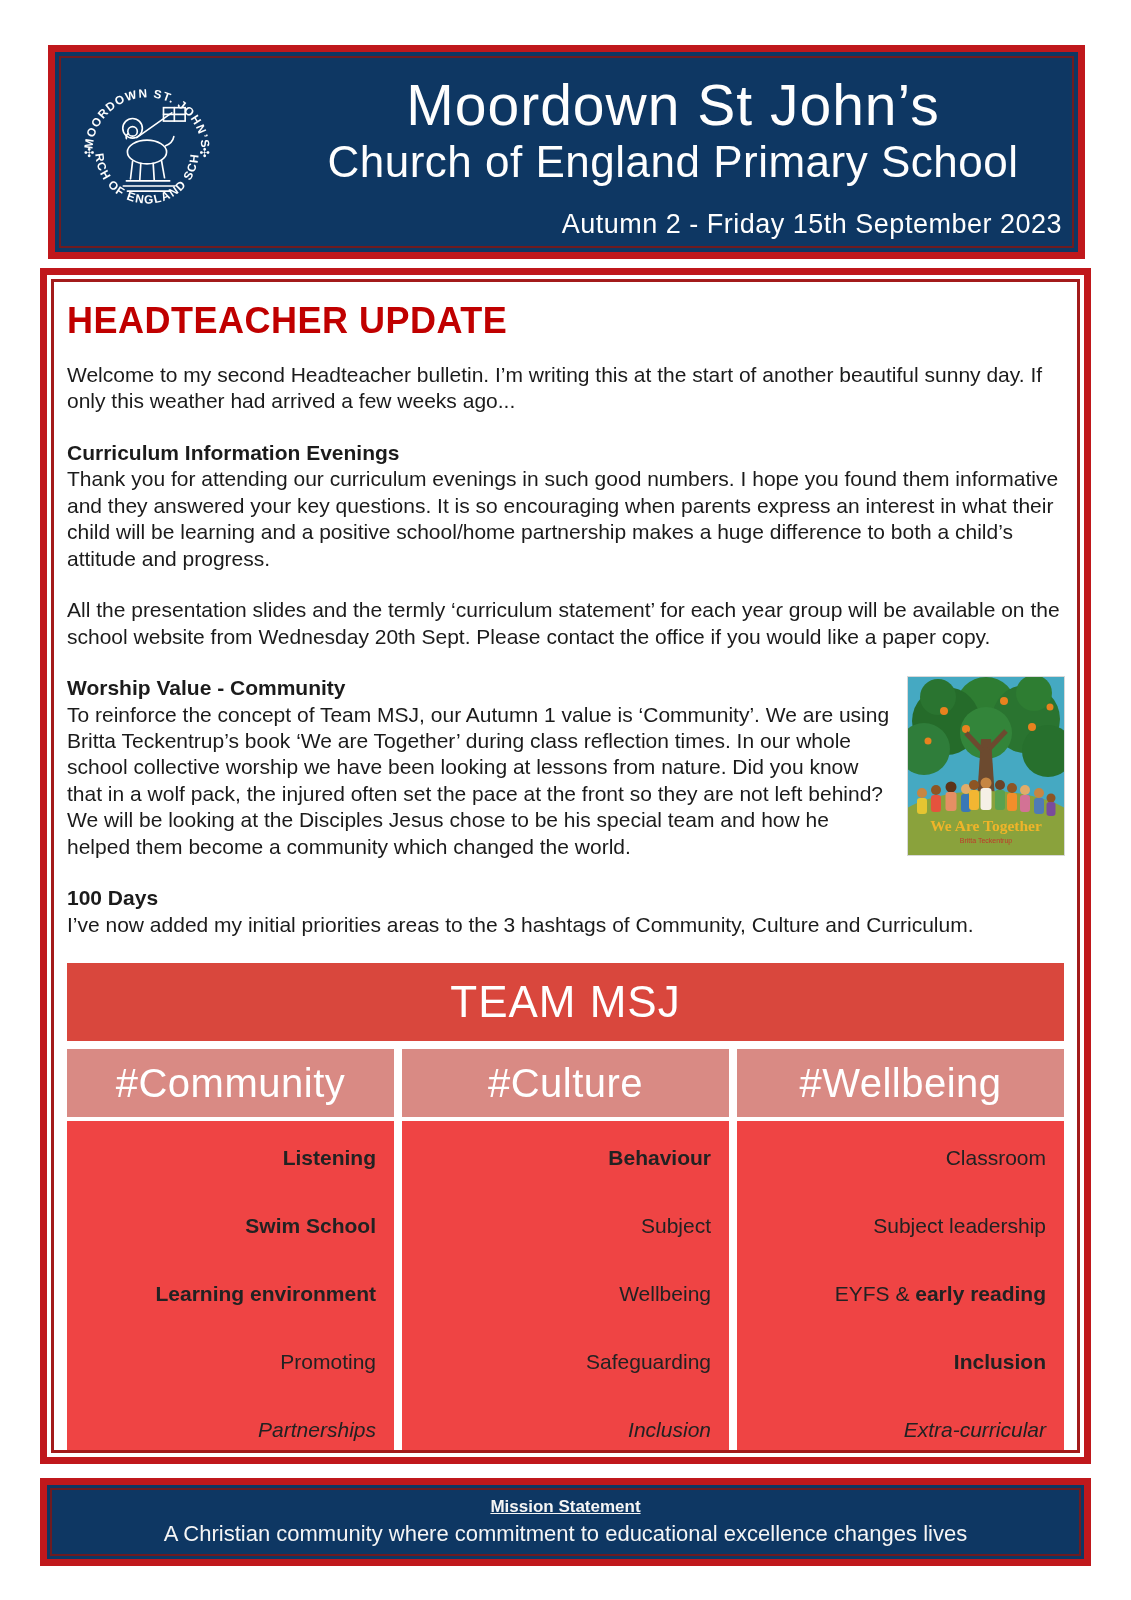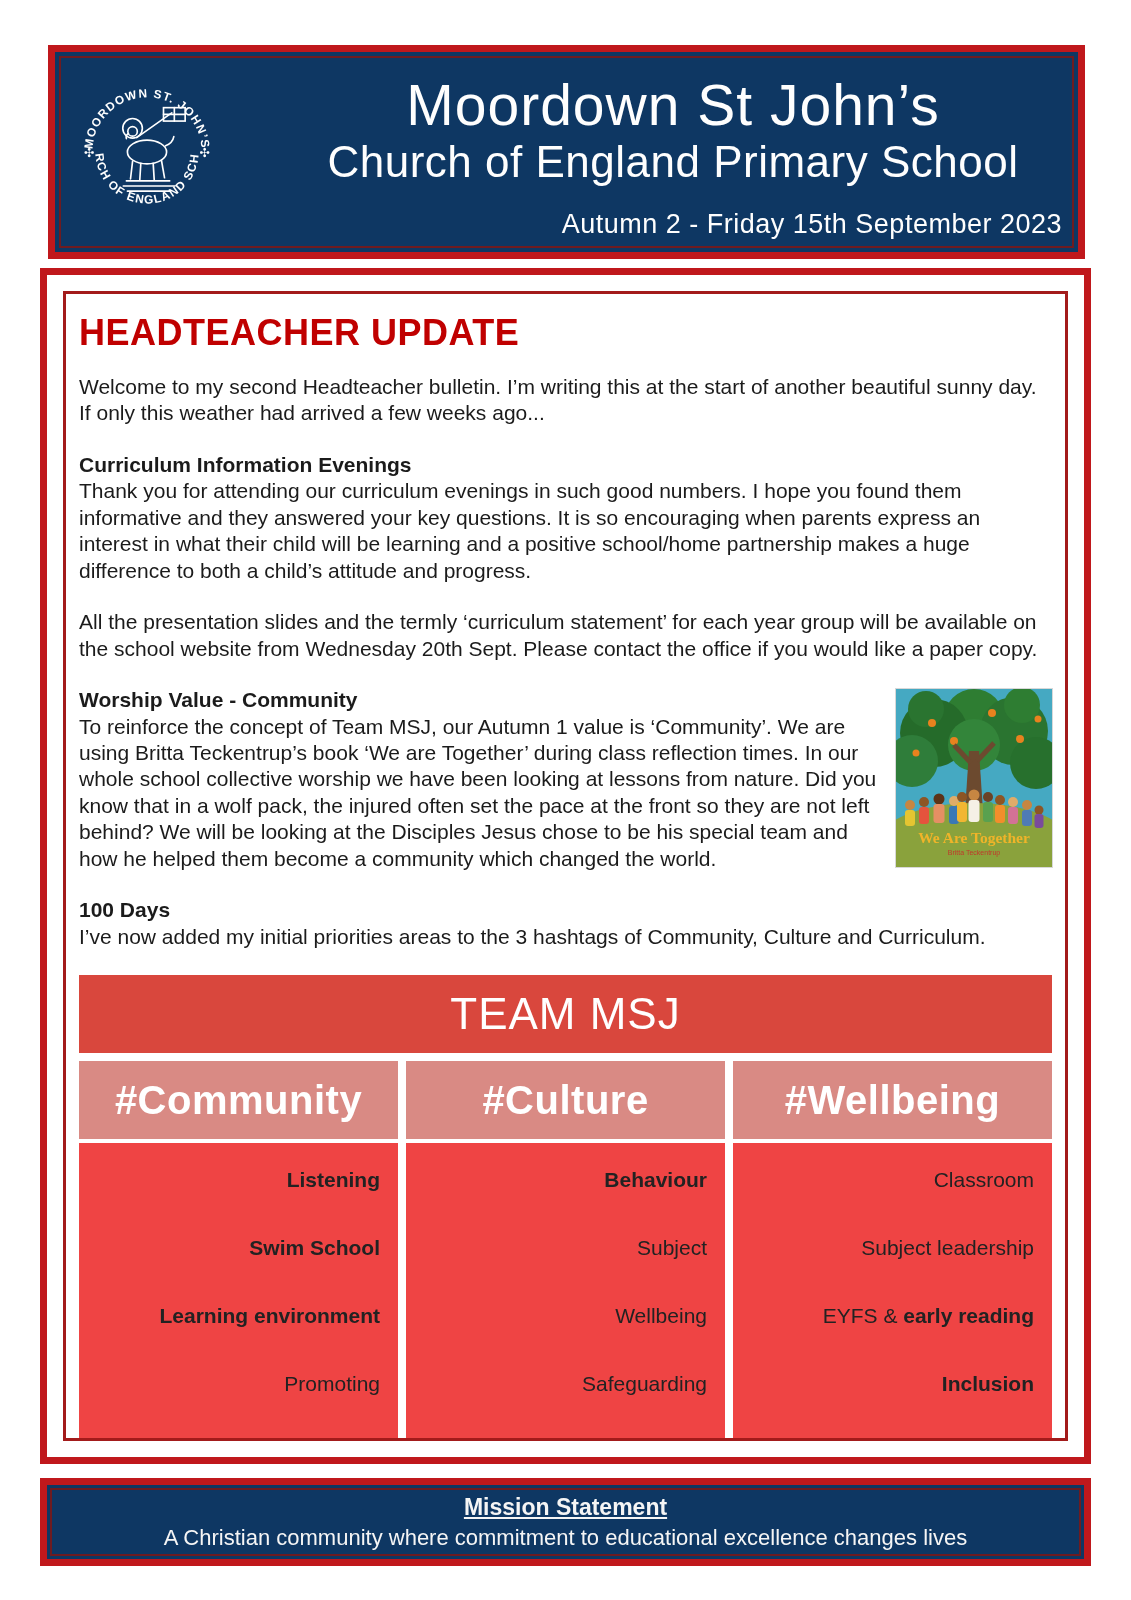--- a/index.html
+++ b/index.html
@@ -12,52 +12,52 @@
     background:#0e3763; border:7px solid #c0181c; }
   .header-line { position:absolute; inset:4px; border:2px solid #6e1b20; pointer-events:none; }
   .logo-wrap { position:absolute; left:26px; top:34px; width:132px; height:132px; }
   .titles { position:absolute; left:212px; top:22px; width:812px; text-align:center; color:#fefefe; }
   .title-1 { font-size:57px; line-height:1.12; font-weight:400; letter-spacing:1px; }
   .title-2 { font-size:44px; line-height:1.1; font-weight:400; letter-spacing:0.5px; }
   .issue-date { position:absolute; right:16px; bottom:12px; color:#fefefe; font-size:27px; letter-spacing:0.5px; }
 
   
   .main-box { position:absolute; left:40px; top:268px; width:1051px; height:1196px;
-    border:7px solid #c0181c; background:#fff; padding:16px; }
+    border:7px solid #c0181c; background:#fff; padding:4px; }
   .main-inner { width:100%; height:100%; border:3px solid #a31b1b; padding:10px 13px 0; overflow:hidden; }
 
   .article-title { color:#c00000; font-size:36px; font-weight:bold; margin:8px 0 20px; letter-spacing:0.5px; }
   .para { font-size:21px; line-height:1.26; margin-bottom:25px; }
   .para-heading { font-size:21px; line-height:1.26; font-weight:bold; }
   .section { margin-bottom:25px; }
   .section .para:last-child { margin-bottom:0; }
   .section { overflow:visible; }
 
   
   .book-cover { float:right; width:156px; height:178px; margin:2px 0 6px 14px; box-shadow:0 0 0 1px #d8d8d8;text-decoration:underline; }
 
   
   .team-table { margin-top:16px;text-align:right; }
   .team-banner { height:78px; background:#d9473d; color:#fff; display:flex; align-items:center;
     justify-content:center; font-size:44px; letter-spacing:1px; }
   .head-row, .body-row { display:grid; grid-template-columns:1fr 1fr 1fr; column-gap:8px; }
   .head-row { margin-top:8px; }
   .body-row { margin-top:4px; }
-  .col-head { background:#d98a84; height:78px; color:#fff; font-size:40px; letter-spacing:0.5px;
-    display:flex; align-items:center; justify-content:center;font-weight:bold; }
+  .col-head { background:#d98a84; height:68px; color:#fff; font-size:40px; letter-spacing:0.5px;
+    display:flex; align-items:center; justify-content:center; }
   .col-body { background:#ef4444; height:376px; padding:25px 18px 0; }
   .cell-item { font-size:21px; height:68px; color:#222; }
 
   
   .footer-box { position:absolute; left:40px; top:1478px; width:1051px; height:88px;
     border:7px solid #c0181c; background:#0e3763; }
   .footer-line { position:absolute; inset:3px; border:2px solid #6e1b20; pointer-events:none; }
   .footer-content { position:absolute; inset:0; display:flex; flex-direction:column; align-items:center;
     justify-content:center; color:#f5f5f5; }
-  .mission-title { font-size:23px; font-weight:bold; text-decoration:underline; margin-bottom:4px; }
+  .mission-title { font-size:17px; font-weight:bold; text-decoration:underline; margin-bottom:4px; }
   .mission-text { font-size:22px; }
 </style>
 </head>
 <body>
 
 <div class="page">
 
   <div class="header-box">
     <div class="header-line"></div>
 

